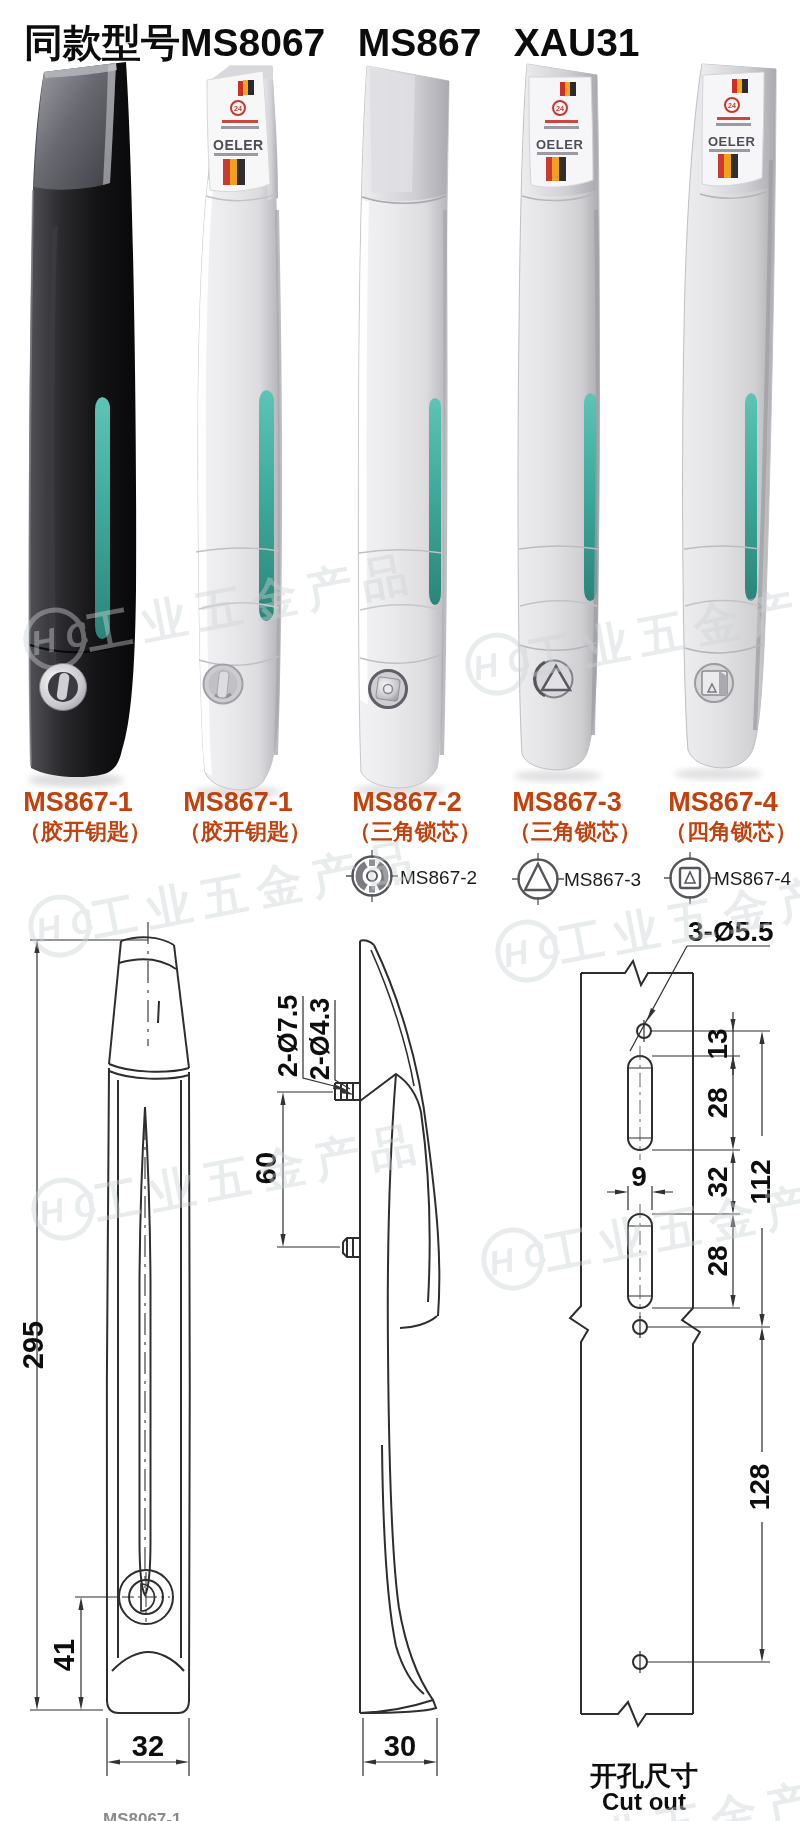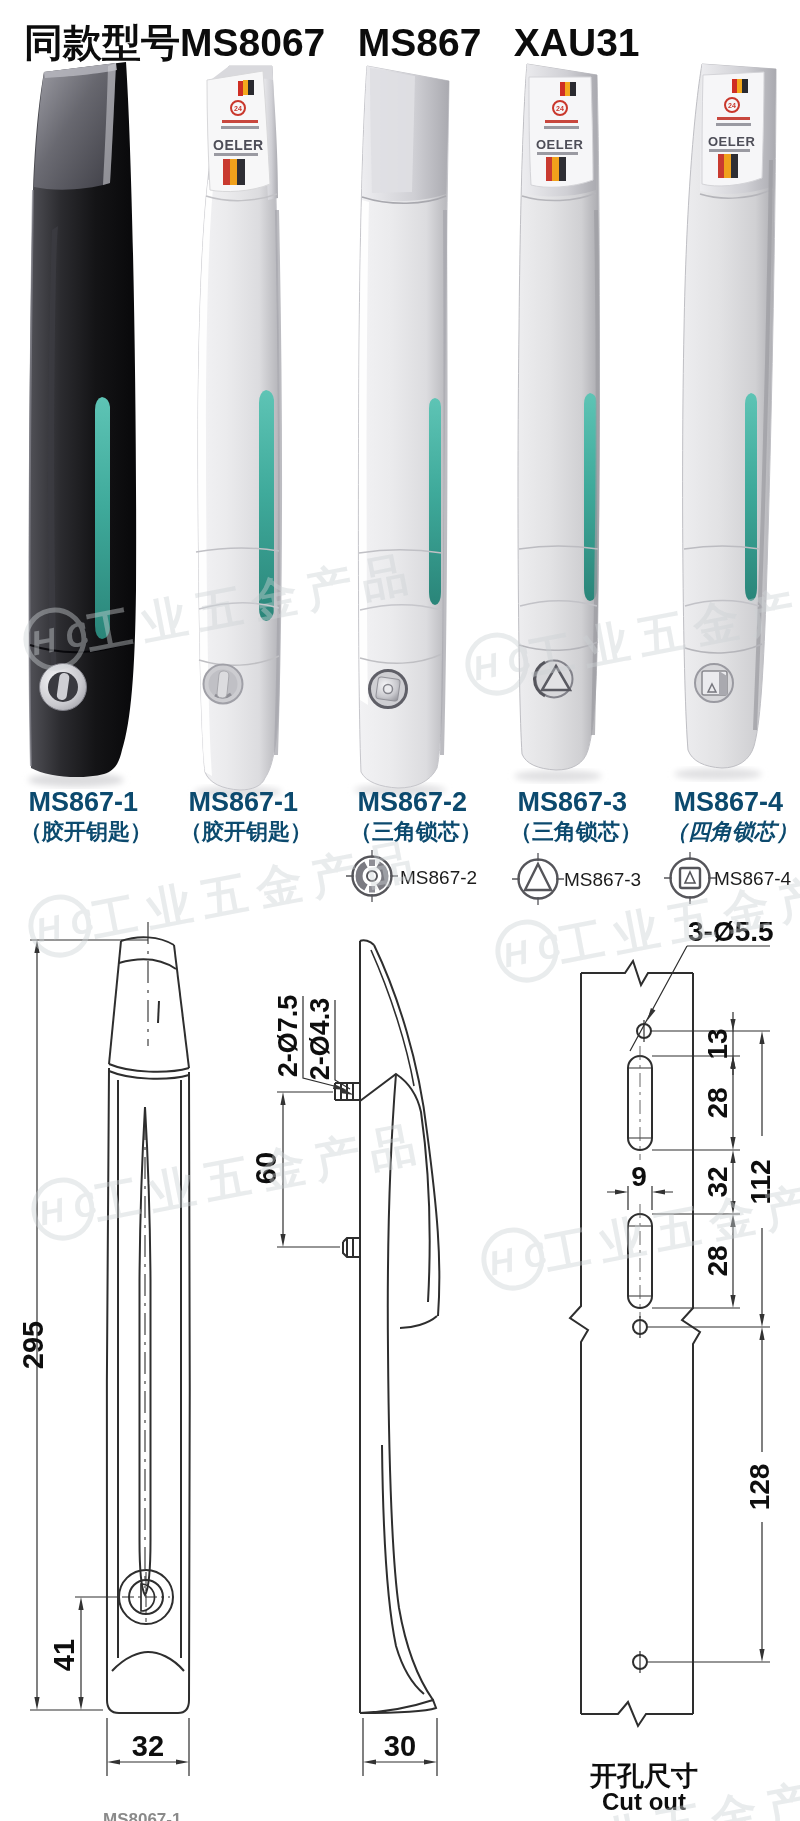--- a/index.html
+++ b/index.html
@@ -1,20 +1,20 @@
 <!DOCTYPE html>
 <html><head>
 <meta charset="utf-8">
 <style>
   html,body{margin:0;padding:0;}
   body{width:800px;height:1821px;background:#ffffff;position:relative;overflow:hidden;
        font-family:"Liberation Sans", sans-serif;}
   .abs{position:absolute;}
   .ttl{font-weight:bold;color:#0c0c0c;}
-  .lbl{font-weight:bold;color:#0c4a6e;text-align:right;white-space:nowrap;}
+  .lbl{font-weight:bold;color:#c2410c;text-align:center;white-space:nowrap;}
   .wm{color:#cdd2d5;opacity:0.42;font-weight:bold;white-space:nowrap;}
 </style>
 </head>
 <body>
 
 <div class="abs ttl" style="left:24px;top:16px;font-size:39px;letter-spacing:0px;">同款型号MS8067&nbsp;&nbsp;&nbsp;MS867&nbsp;&nbsp;&nbsp;XAU31</div>
 
 <svg class="abs" style="left:0;top:0;" width="800" height="1821" viewBox="0 0 800 1821">
 <defs>
   <linearGradient id="bodyW" x1="0" y1="0" x2="1" y2="0">
@@ -479,21 +479,21 @@
   <div class="abs lbl" style="left:347px;top:787px;width:120px;font-size:27px;">MS867-2</div>
 
   <div class="abs lbl" style="left:348px;top:817px;width:134px;font-size:22px;">（三角锁芯）</div>
 
   <div class="abs lbl" style="left:507px;top:787px;width:120px;font-size:27px;">MS867-3</div>
 
   <div class="abs lbl" style="left:508px;top:817px;width:134px;font-size:22px;">（三角锁芯）</div>
 
   <div class="abs lbl" style="left:663px;top:787px;width:120px;font-size:27px;">MS867-4</div>
 
-  <div class="abs lbl" style="left:664px;top:817px;width:134px;font-size:22px;font-style:italic;">（四角锁芯）</div>
+  <div class="abs lbl" style="left:664px;top:817px;width:134px;font-size:22px;">（四角锁芯）</div>
 
   <div class="abs" style="left:400px;top:867px;font-size:19px;color:#1c1c1c;">MS867-2</div>
 
   <div class="abs" style="left:564px;top:869px;font-size:19px;color:#1c1c1c;">MS867-3</div>
 
   <div class="abs" style="left:714px;top:868px;font-size:19px;color:#1c1c1c;">MS867-4</div>
 
   <div class="abs" style="left:103px;top:1810px;font-size:17px;font-weight:bold;color:#8a8a8a;">MS8067-1</div>
 </div>
 

